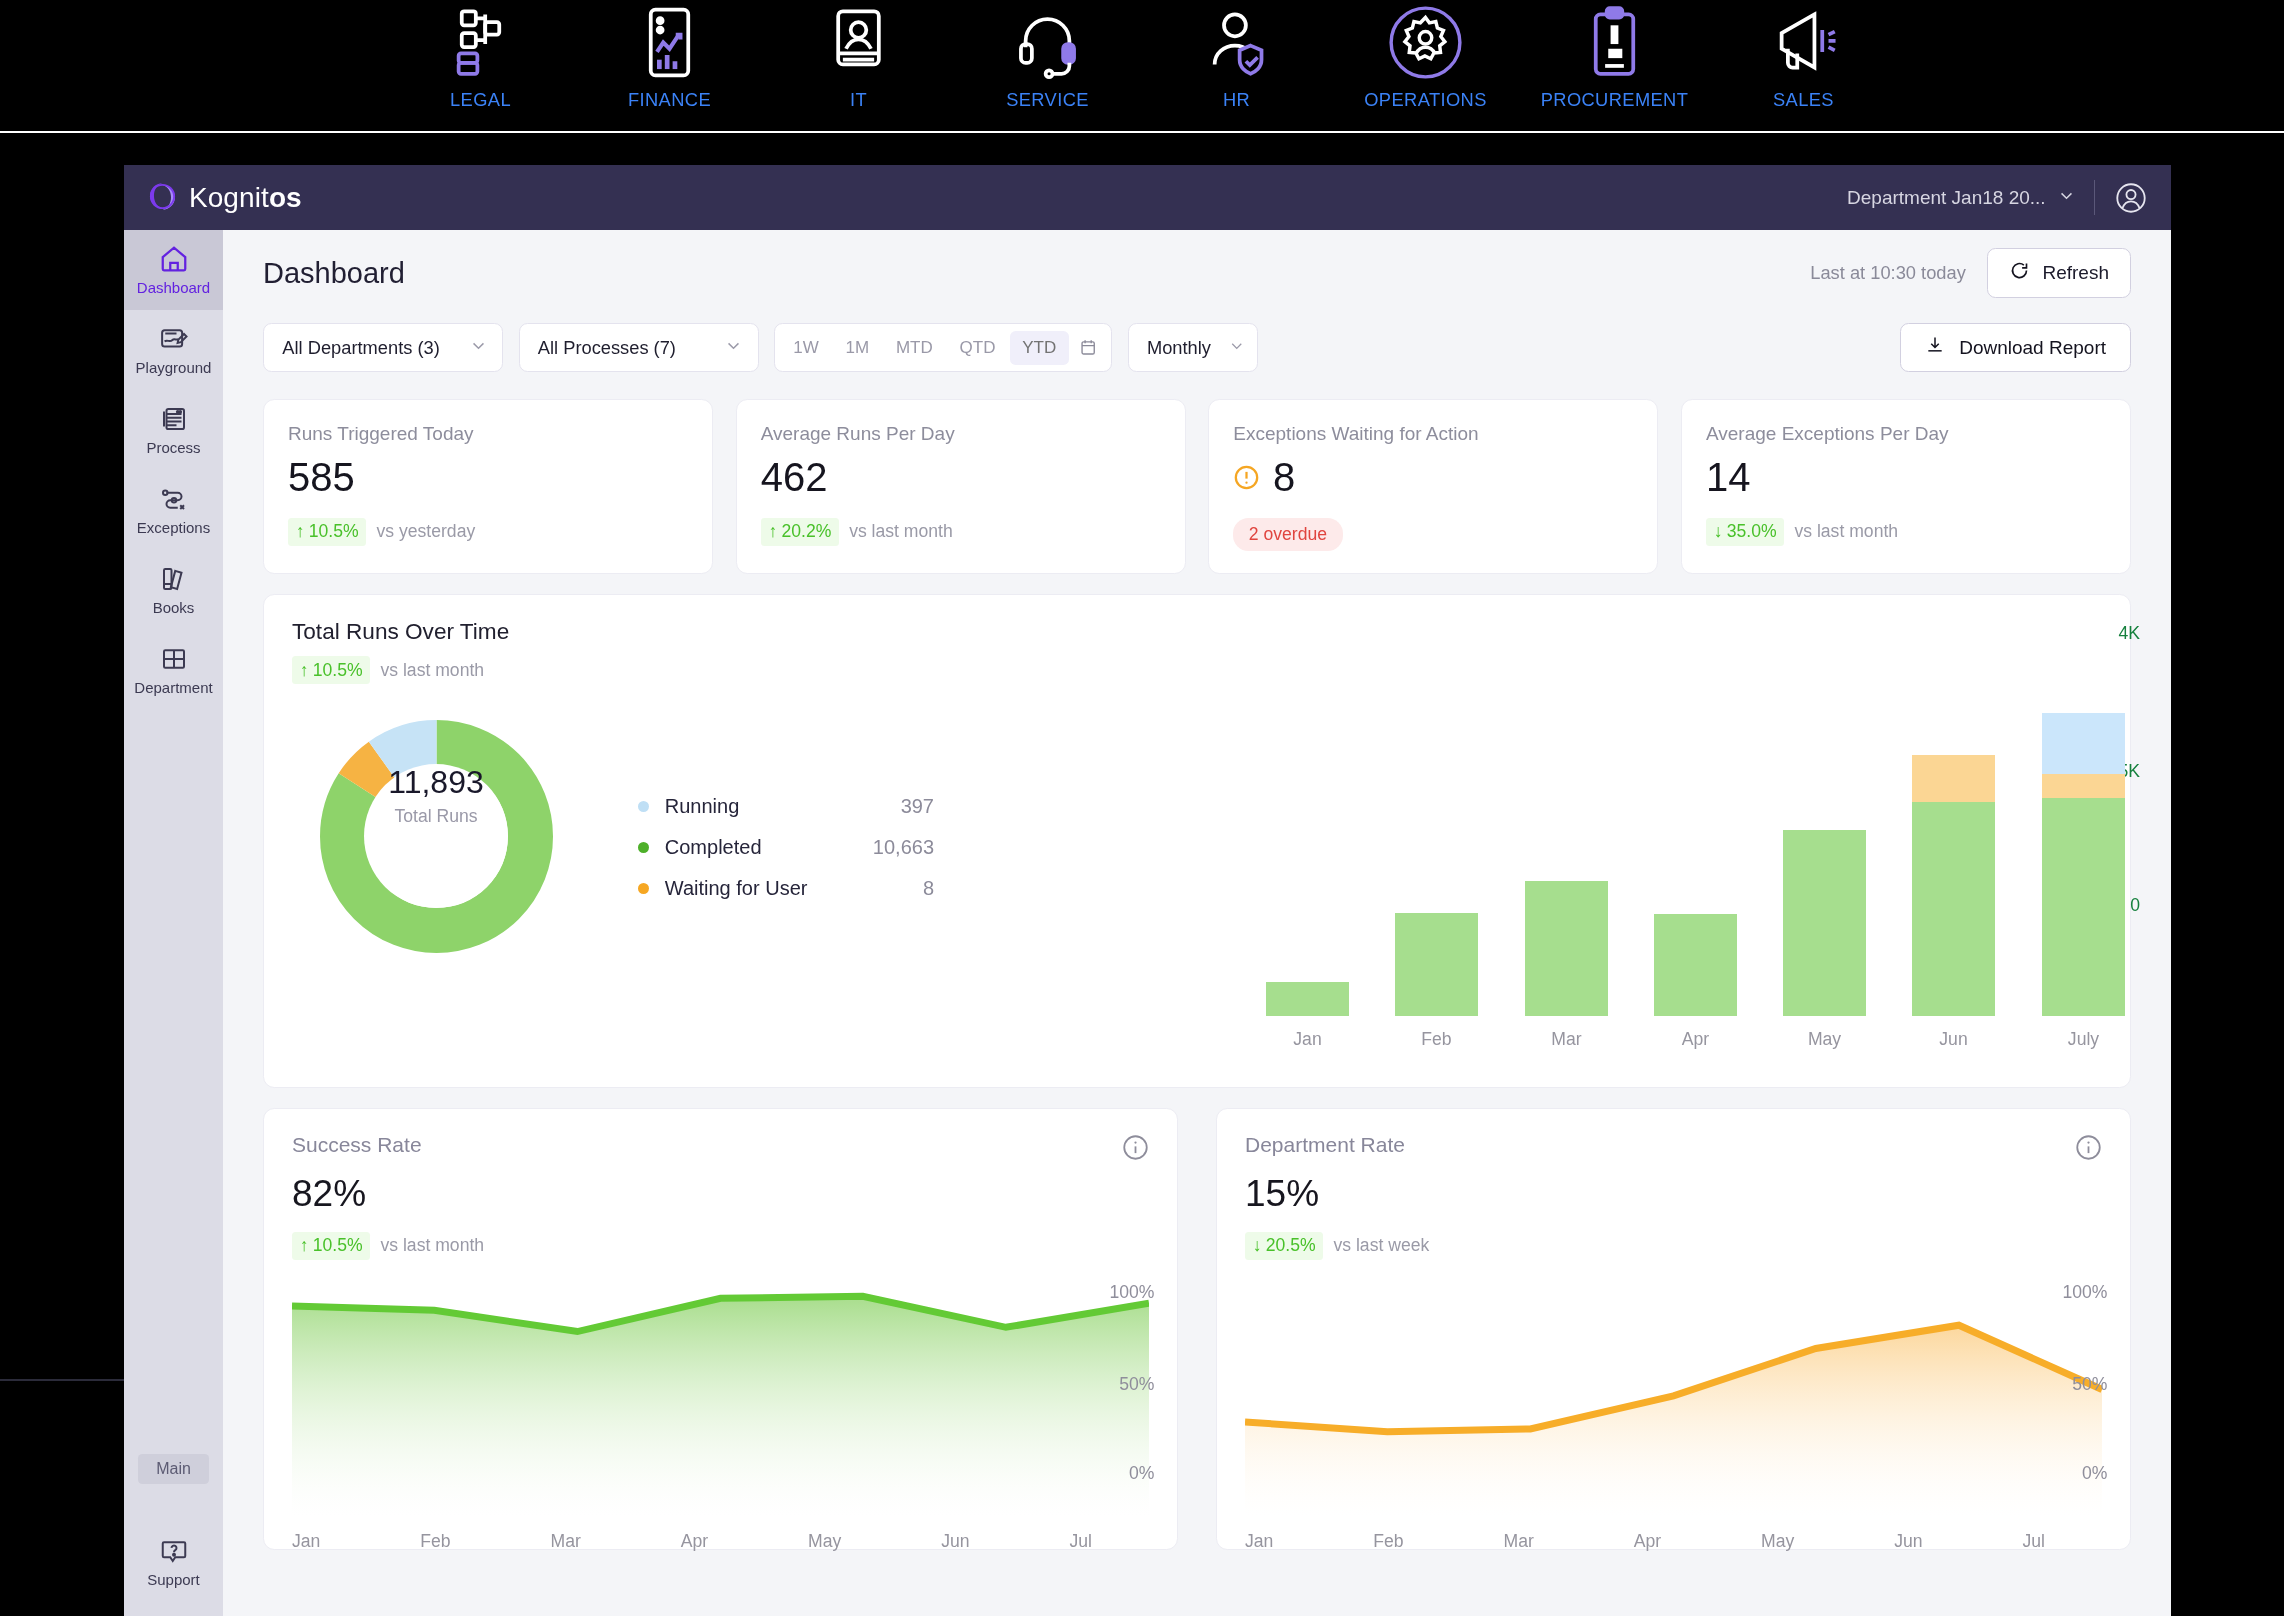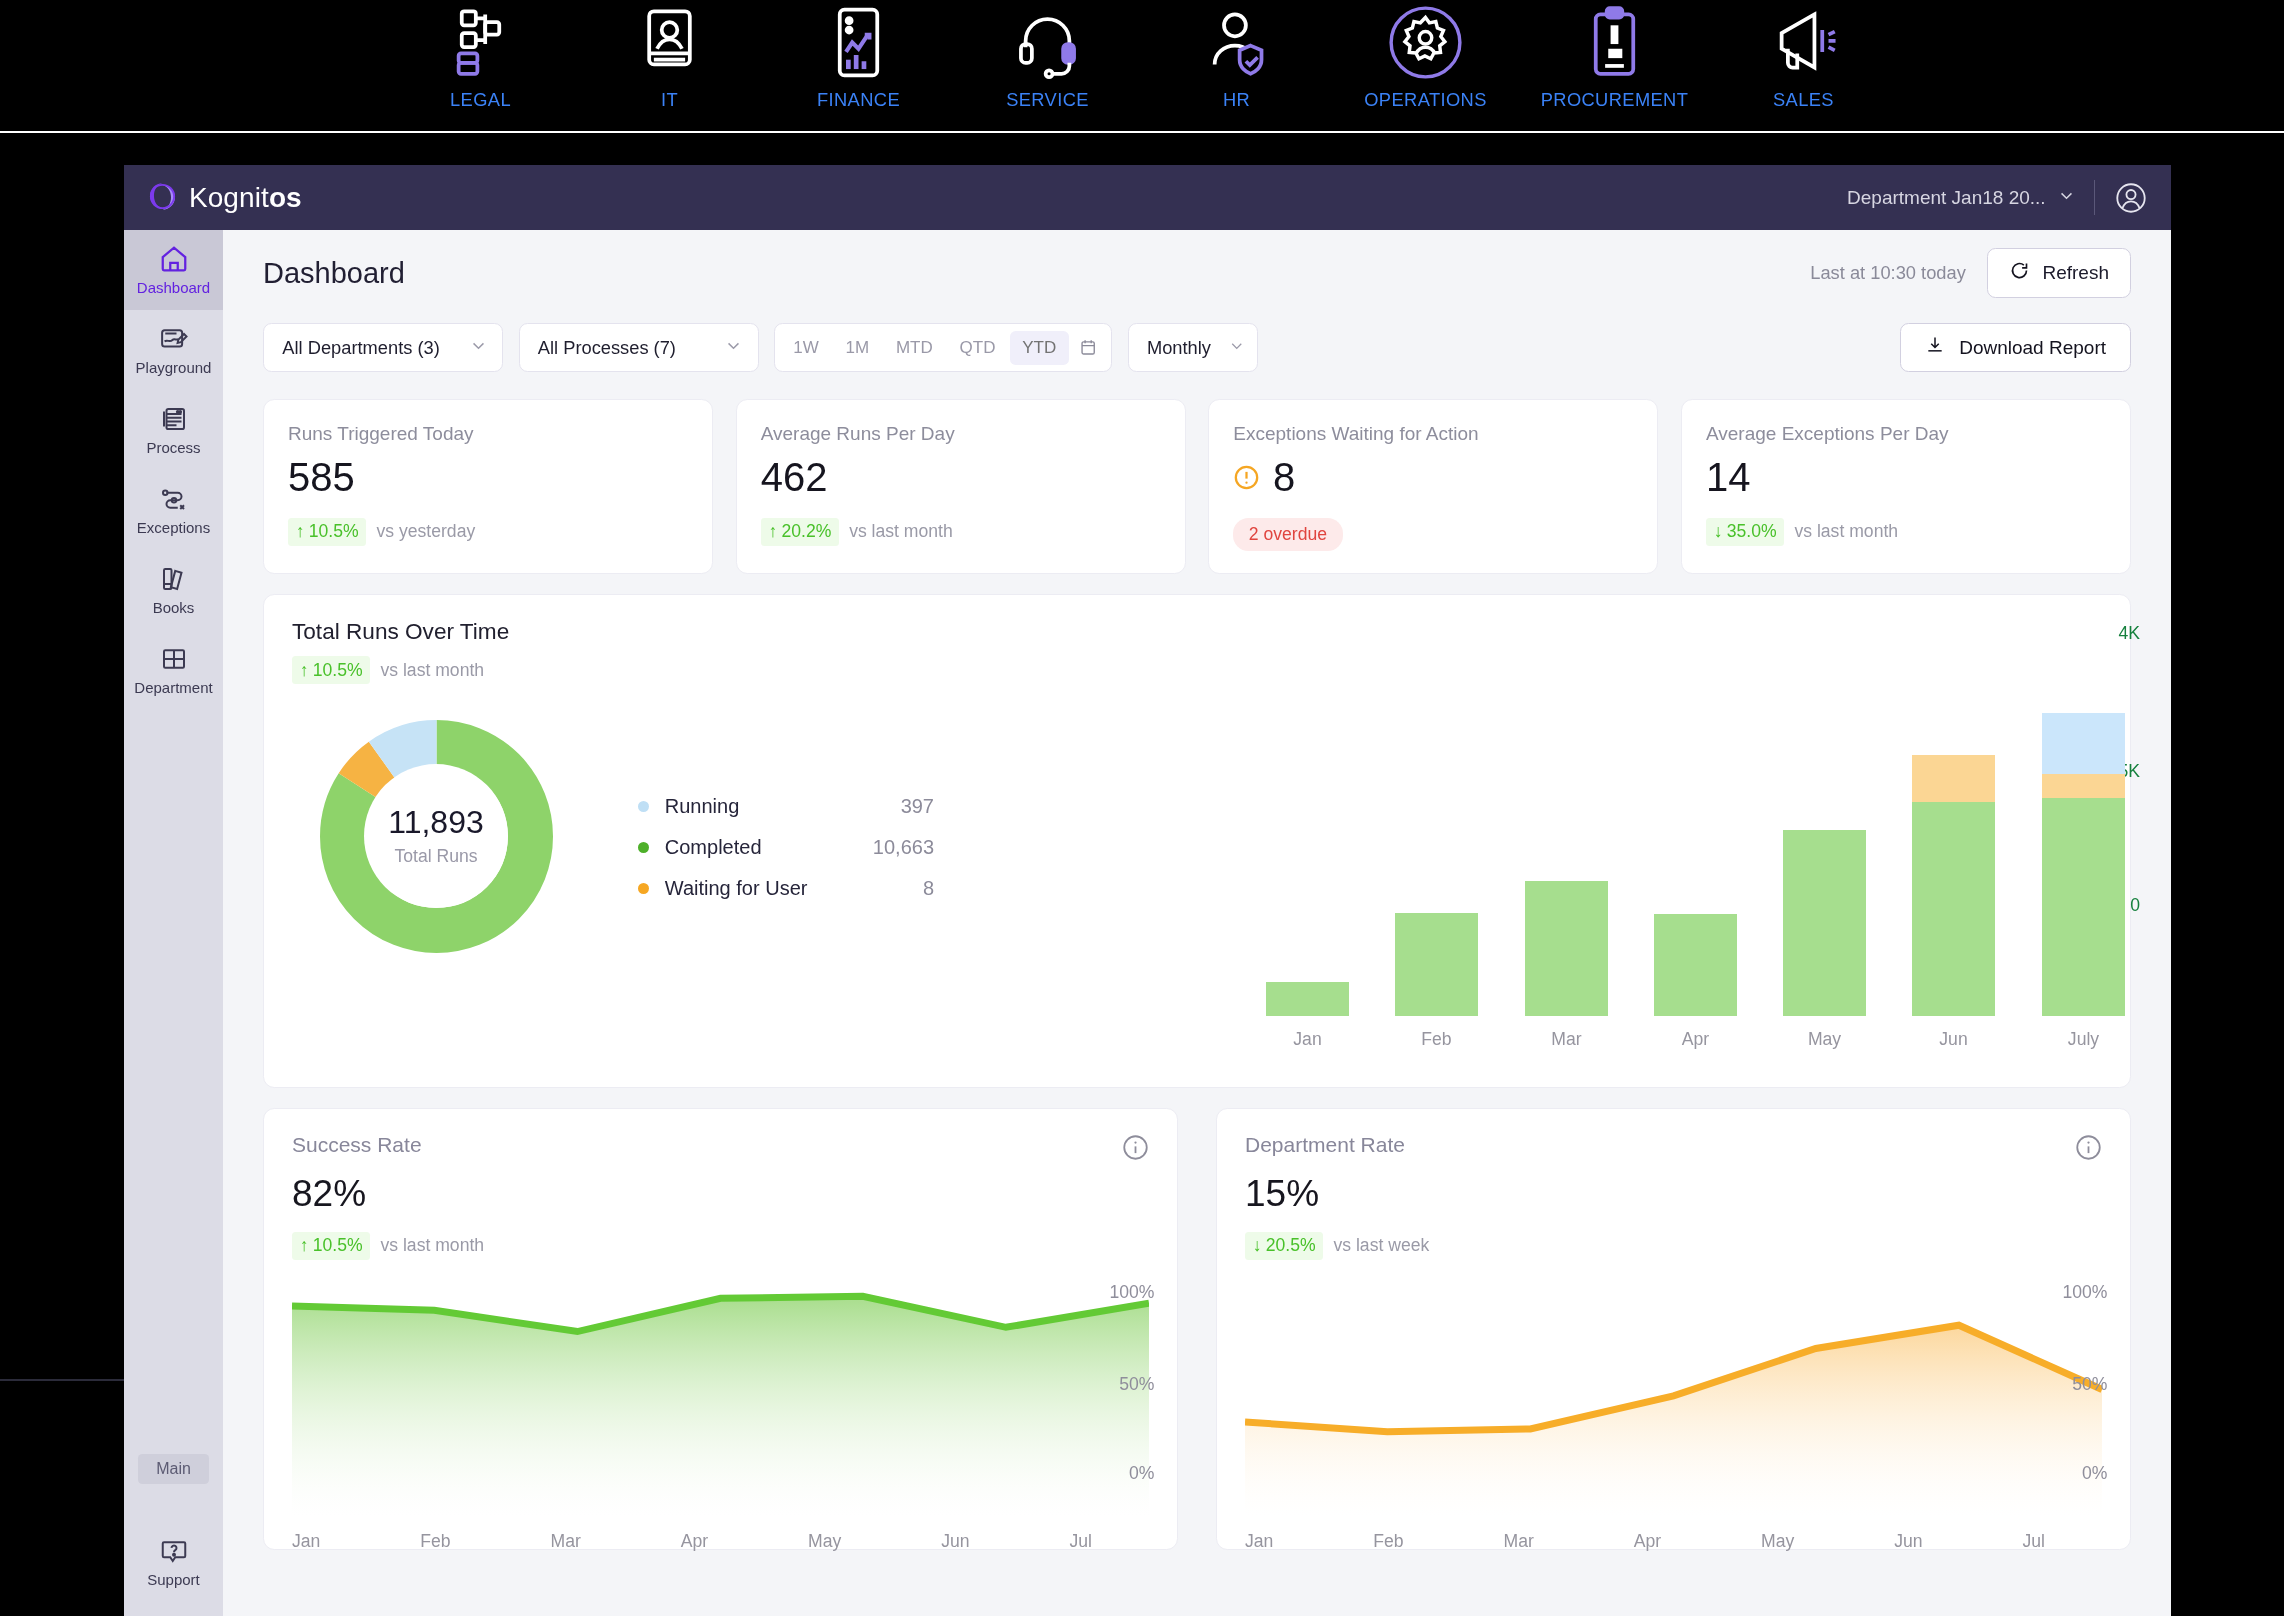--- a/index.html
+++ b/index.html
@@ -137,21 +137,21 @@
   #runscard {
     margin: 20px 40px 0 40px; background:#fff; border:1.4px solid #ececf3; border-radius:11.3px;
     padding: 24px 28px 28px 28px; height: 494px; position: relative;
   }
   #runstitle { font-size: 22.6px; color:#21202f; }
   #runsdelta { margin-top: 11.3px; display:flex; align-items:center; gap:10px; }
   #runsbody { display:flex; align-items:flex-start; margin-top: 17px; }
   #donutwrap { position: relative; width: 233px; height: 233px; margin-left: 28px; margin-top: 18.3px; }
   #donuthole {
     position:absolute; left:44px; top:44px; width:144px; height:144px; border-radius:50%;
-    background:#fff; display:flex; flex-direction:column; align-items:center; justify-content:center;
+    background:#fff; display:flex; flex-direction:column; align-items:center; justify-content:flex-start;
   }
   #donutnum { font-size:32px; color:#19182a; }
   #donutlbl { font-size:17.6px; color:#9a99a8; margin-top:5.6px; }
   #legend { margin-left: 85px; margin-top: 85px; width: 296px; }
   .legrow { display:flex; align-items:center; height: 41px; font-size: 20px; color:#26253a; }
   .legdot { width:11.3px; height:11.3px; border-radius:50%; margin-right:15.5px; }
   .legval { margin-left:auto; color:#8c8b9a; }
 
   
   #barchart { position:absolute; left: 917px; top: 28px; width: 959px; height: 437px; }
@@ -188,48 +188,48 @@
       <svg width="75" height="75" viewBox="0 0 48 48" fill="none" stroke="#fff" stroke-width="2.4">
         <rect x="12" y="4" width="9" height="9" rx="1.5"></rect>
           <rect x="12" y="18" width="9" height="9" rx="1.5"></rect>
         <path d="M21 8.5h6M21 22.5h6M27 6v19"></path>
           <rect x="27" y="11" width="9" height="8" rx="1.5"></rect>
         <rect x="10" y="31" width="12" height="6" rx="1.5" stroke="#8f7ae8"></rect>
         <rect x="10" y="37" width="12" height="7" rx="1.5" stroke="#8f7ae8"></rect>
       </svg>
     </div>
     <div class="tslabel">LEGAL</div>
-  </div>
-
-  <div class="tsitem">
-    <div class="tsicon">
-      <svg width="75" height="75" viewBox="0 0 48 48" fill="none" stroke="#fff" stroke-width="2.4">
-        <rect x="11" y="4" width="26" height="34" rx="3"></rect>
-        <circle cx="24" cy="16" r="5"></circle>
-          <path d="M16 28c2-4 5-6 8-6s6 2 8 6"></path>
-        <path d="M11 31h26M14 35h20"></path>
-      </svg>
-    </div>
-    <div class="tslabel">IT</div>
   </div>
 
   <div class="tsitem">
     <div class="tsicon">
       <svg width="75" height="75" viewBox="0 0 48 48" fill="none" stroke="#fff" stroke-width="2.4">
         <rect x="12" y="3" width="24" height="42" rx="3"></rect>
         <circle cx="18" cy="10" r="1.6" fill="#fff"></circle>
           <circle cx="18" cy="16" r="1.6" fill="#fff"></circle>
         <path d="M16 30l4-6 4 4 6-9" stroke="#8f7ae8" stroke-width="2.6"></path>
         <path d="M28 19h3v3" stroke="#8f7ae8" stroke-width="2.6"></path>
         <rect x="16" y="35" width="3" height="6" fill="#8f7ae8" stroke="none"></rect>
         <rect x="21" y="32" width="3" height="9" fill="#8f7ae8" stroke="none"></rect>
         <rect x="26" y="36" width="3" height="5" fill="#8f7ae8" stroke="none"></rect>
       </svg>
     </div>
     <div class="tslabel">FINANCE</div>
+  </div>
+
+  <div class="tsitem">
+    <div class="tsicon">
+      <svg width="75" height="75" viewBox="0 0 48 48" fill="none" stroke="#fff" stroke-width="2.4">
+        <rect x="11" y="4" width="26" height="34" rx="3"></rect>
+        <circle cx="24" cy="16" r="5"></circle>
+          <path d="M16 28c2-4 5-6 8-6s6 2 8 6"></path>
+        <path d="M11 31h26M14 35h20"></path>
+      </svg>
+    </div>
+    <div class="tslabel">IT</div>
   </div>
 
   <div class="tsitem">
     <div class="tsicon">
       <svg width="75" height="75" viewBox="0 0 48 48" fill="none" stroke="#fff" stroke-width="2.4">
         <path d="M10 27v-4a14 14 0 0128 0v4"></path>
         <rect x="7" y="25" width="7" height="12" rx="3"></rect>
         <rect x="34" y="25" width="7" height="12" rx="3" fill="#8f7ae8" stroke="#8f7ae8"></rect>
         <path d="M38 37v2a5 5 0 01-5 5h-5"></path>
         <circle cx="25" cy="44" r="2.2"></circle>

